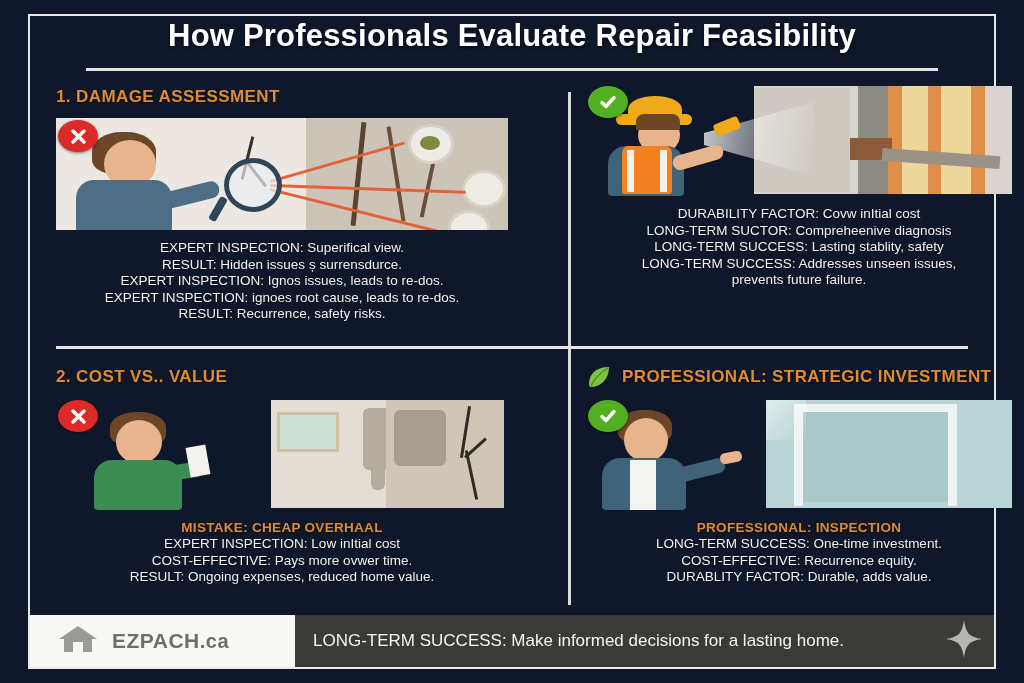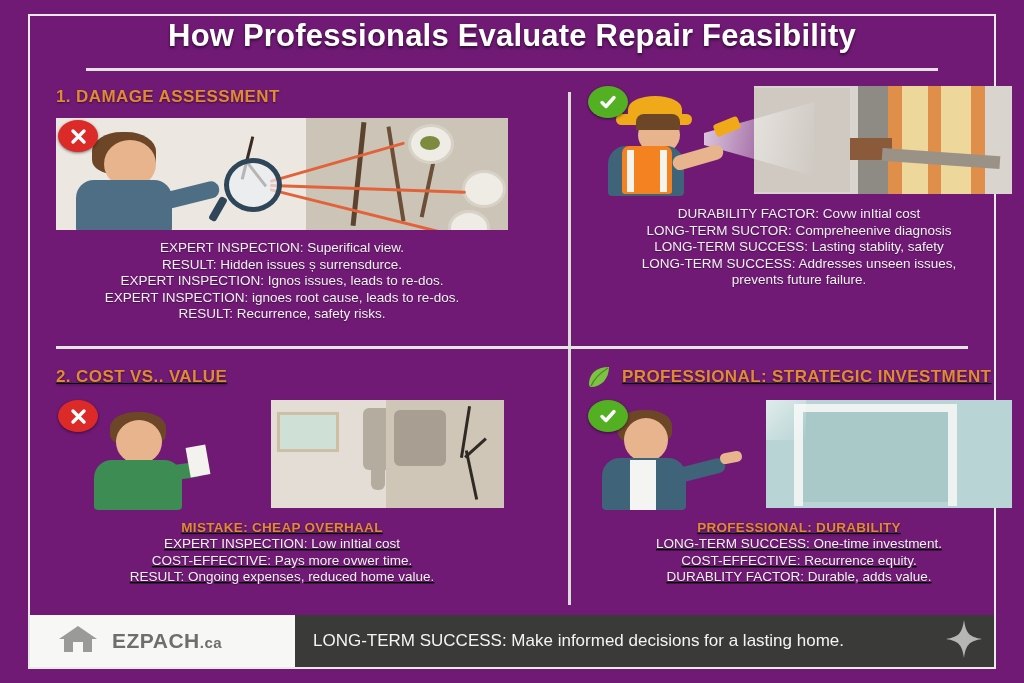--- a/index.html
+++ b/index.html
@@ -3,21 +3,21 @@
 <meta charset="utf-8">
 <style>
   html,body{margin:0;padding:0;}
   body{
     width:1024px;height:683px;overflow:hidden;
     background:#2e2e2c;
     font-family:"Liberation Sans", sans-serif;
   }
   .poster{
     position:relative;width:1024px;height:683px;
-    background:#701a75;
+    background:#0f172a;
     box-sizing:border-box;
   }
   .frame{
     position:absolute;left:28px;top:14px;right:28px;bottom:14px;
     border:2px solid #e9e9e7;
     box-sizing:border-box;
   }
   
   .title{
     position:absolute;left:30px;right:30px;top:18px;
@@ -37,21 +37,21 @@
   .vdiv{
     position:absolute;left:512px;top:8px;bottom:4px;width:3px;background:#dcdcda;
   }
   .hdiv{
     position:absolute;left:0;right:0;top:262px;height:3px;background:#e4e4e2;
   }
   .cell{position:absolute;width:452px;text-align:center;}
   .cell.l{left:0;}
   .cell.r{left:530px;width:426px;}
   .cell.row1{top:0;}
-  .cell.row2{top:280px;text-decoration:underline;}
+  .cell.row2{top:280px;}
 
   
   .sec-head{
     display:flex;align-items:center;gap:10px;height:26px;margin-bottom:8px;
   }
   .sec-title{
     color:#e08a33;font-size:17px;font-weight:bold;letter-spacing:.4px;
     text-shadow:0 1px 2px rgba(0,0,0,.5);white-space:nowrap;
   }
   .leaf{
@@ -122,21 +122,21 @@
   
   .footer{
     position:absolute;left:30px;right:30px;bottom:16px;height:52px;
     display:flex;align-items:stretch;
   }
   .logo-box{
     width:265px;background:#f7f7f5;display:flex;align-items:center;gap:12px;
     padding-left:26px;box-sizing:border-box;
   }
   .logo-text{color:#6e6e6c;font-size:21px;font-weight:bold;letter-spacing:.5px;}
-  .logo-text .tld{font-size:15px;font-weight:bold;margin-top:48px;}
+  .logo-text .tld{font-size:20px;font-weight:bold;margin-top:48px;}
   .tag-box{
     flex:1;background:#3a3a38;display:flex;align-items:center;
     padding-left:18px;position:relative;
   }
   .tag{color:#f4f4f2;font-size:17px;}
   .tag b{font-weight:normal;}
   .sparkle{
     position:absolute;right:10px;top:50%;transform:translateY(-50%);
   }
 </style>
@@ -320,21 +320,21 @@
             <div style="position:absolute;left:134px;top:54px;width:22px;height:11px;background:#e8b48d;border-radius:5px;transform:rotate(-10deg);"></div>
           </div>
         </div>
         <div class="badge good">
           <svg width="20" height="20" viewBox="0 0 20 20">
               <path d="M4 10.5 L8 14.5 L16 5.5" stroke="#fff" stroke-width="3.4" fill="none" stroke-linecap="round" stroke-linejoin="round"></path>
             </svg>
         </div>
       </div>
 
-      <div class="sub">PROFESSIONAL: DURABILITY</div>
+      <div class="sub">PROFESSIONAL: INSPECTION</div>
       <ul class="lines">
         <li>LONG-TERM SUCCESS: One-time investment.</li>
         <li>COST-EFFECTIVE: Recurrence equity.</li>
         <li>DURABLITY FACTOR: Durable, adds value.</li>
       </ul>
     </div>
   </div>
 
   <div class="footer">
     <div class="logo-box">

